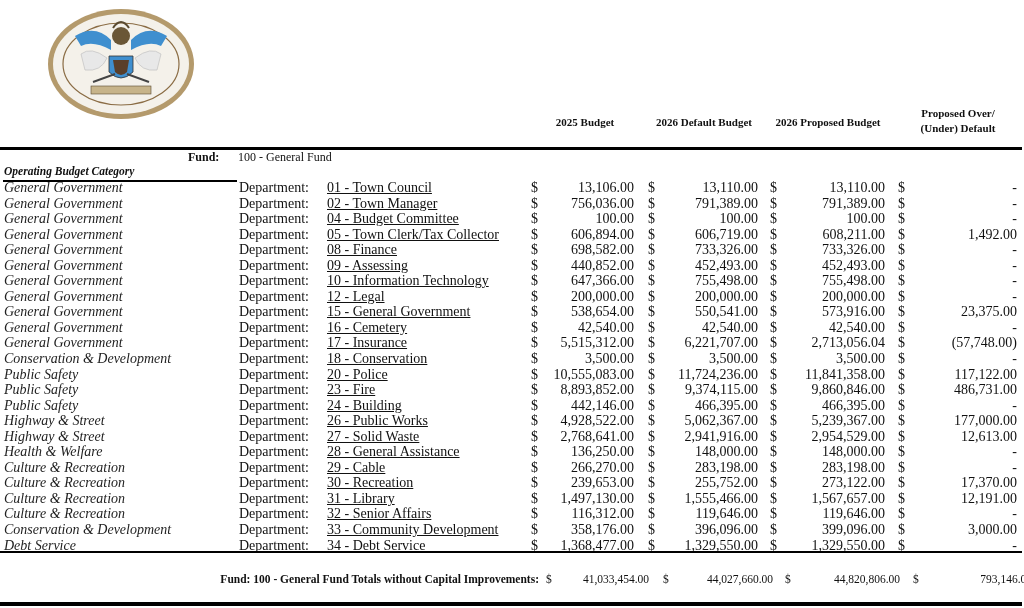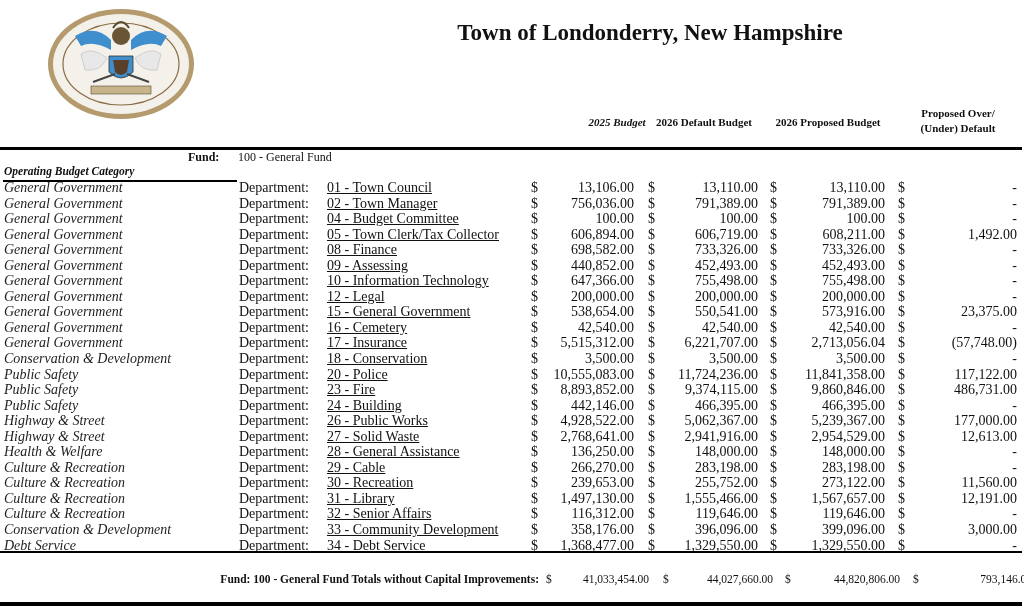--- a/index.html
+++ b/index.html
@@ -59,24 +59,23 @@
   <path d="M64 50 L88 50 L88 66 Q76 78 64 66 Z" fill="#3f8fcf" stroke="#333" stroke-width="0.8"></path>
   <path d="M68 54 L84 54 L82 66 Q76 72 70 66 Z" fill="#5a3f2a"></path>
 
   <line x1="48" y1="76" x2="70" y2="68" stroke="#444" stroke-width="2"></line>
   <line x1="104" y1="76" x2="82" y2="68" stroke="#444" stroke-width="2"></line>
 
   <rect x="46" y="80" width="60" height="8" fill="#c7b48a" stroke="#5a4a30" stroke-width="0.6"></rect>
 </svg>
 
 <div class="title">
-  <div>Town of Londonderry, New Hampshire</div>
 </div>
 
-<div class="colhead" style="left:572px; top:115px; width:90px;font-style:italic;">2025 Budget</div>
+<div class="colhead" style="left:540px; top:115px; width:90px;">2025 Budget</div>
 <div class="colhead" style="left:644px; top:115px; width:120px;">2026 Default Budget</div>
 <div class="colhead" style="left:764px; top:115px; width:128px;">2026 Proposed Budget</div>
 <div class="colhead" style="left:906px; top:106px; width:104px;">
   <div>Proposed Over/</div>
   <div>(Under) Default</div>
 </div>
 
 <div class="rule-top"></div>
 
 <div class="fund-label">Fund:</div>
@@ -336,21 +335,21 @@
       <span class="cat">Culture &amp; Recreation</span>
       <span class="dlabel">Department:</span>
       <span class="dname">30 - Recreation</span>
       <span class="c1s">$</span>
       <span class="c1 amt">239,653.00</span>
       <span class="c2s">$</span>
       <span class="c2 amt">255,752.00</span>
       <span class="c3s">$</span>
       <span class="c3 amt">273,122.00</span>
       <span class="c4s">$</span>
-      <span class="c4 amt">11,560.00</span>
+      <span class="c4 amt">17,370.00</span>
     </div>
     <div class="row">
       <span class="cat">Culture &amp; Recreation</span>
       <span class="dlabel">Department:</span>
       <span class="dname">31 - Library</span>
       <span class="c1s">$</span>
       <span class="c1 amt">1,497,130.00</span>
       <span class="c2s">$</span>
       <span class="c2 amt">1,555,466.00</span>
       <span class="c3s">$</span>

